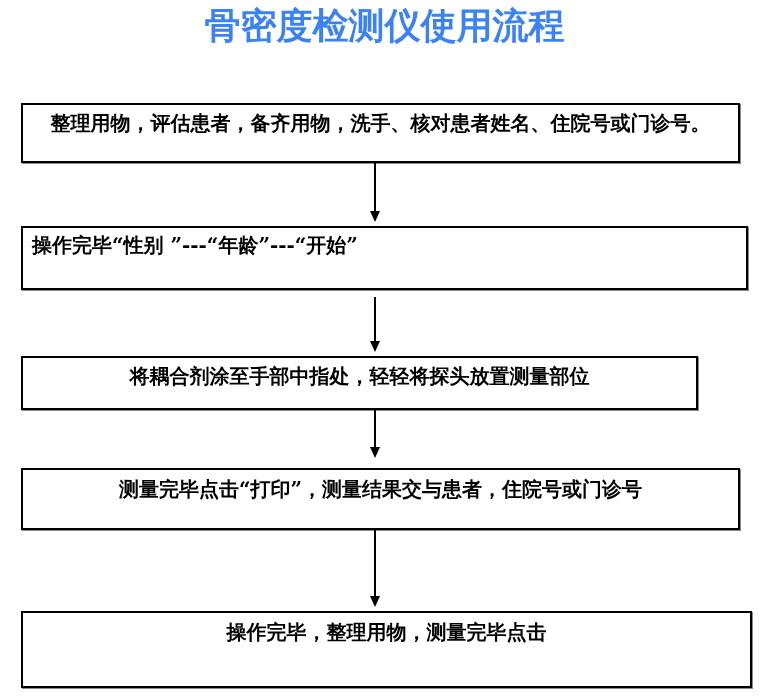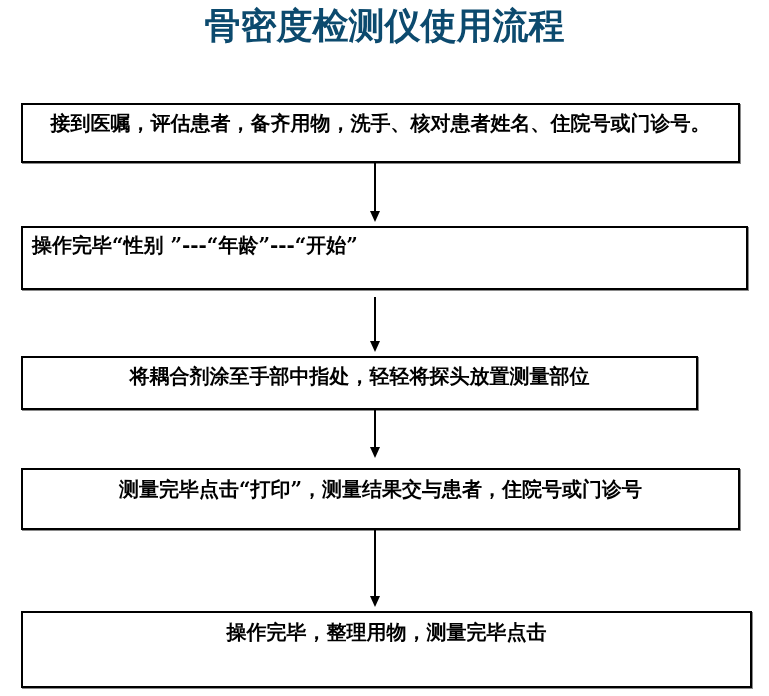--- a/index.html
+++ b/index.html
@@ -19,21 +19,21 @@
   .title {
     position: absolute;
     top: 2px;
     left: 0;
     width: 100%;
     margin: 0;
     text-align: center;
     font-size: 36px;
     font-weight: bold;
     letter-spacing: 0px;
-    color: #0c4a6e;
+    color: #3b82f6;
   }
   .box {
     position: absolute;
     box-sizing: border-box;
     border: 2px solid #000000;
     box-shadow: 1px 1px 0 #8a8a8a;
     background: #ffffff;
     font-size: 20px;
     font-weight: bold;
     line-height: 23px;
@@ -74,21 +74,21 @@
   .arrow4 { top: 530px; height: 66px; }
 </style>
 </head>
 <body>
 
 <div class="page">
 
   <h1 class="title">骨密度检测仪使用流程</h1>
 
   <div class="box box1 box-center">
-    <div class="bline">接到医嘱，评估患者，备齐用物，洗手、核对患者姓名、住院号或门诊号。</div>
+    <div class="bline">整理用物，评估患者，备齐用物，洗手、核对患者姓名、住院号或门诊号。</div>
   </div>
 
   <div class="arrow arrow1"></div>
 
   <div class="box box2 box-left">
     <div class="bline">操作完毕“性别 ”---“年龄”---“开始”</div>
   </div>
 
   <div class="arrow arrow2"></div>
 

